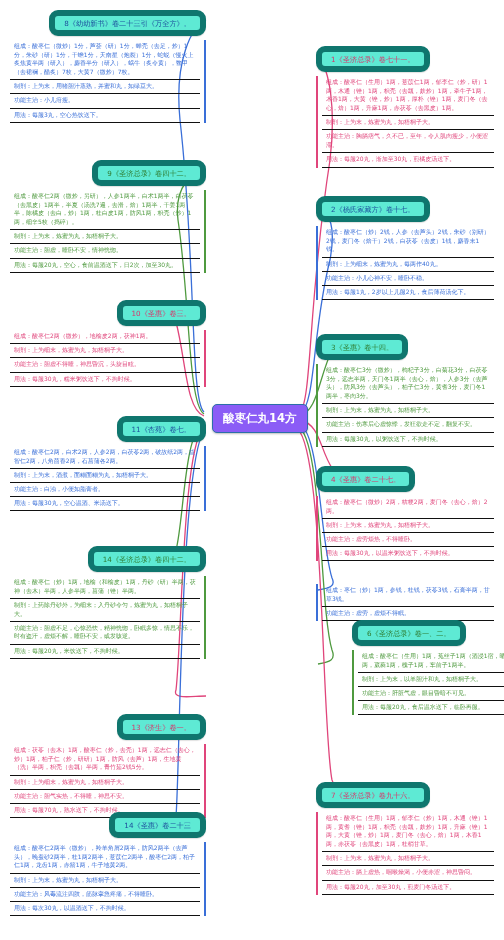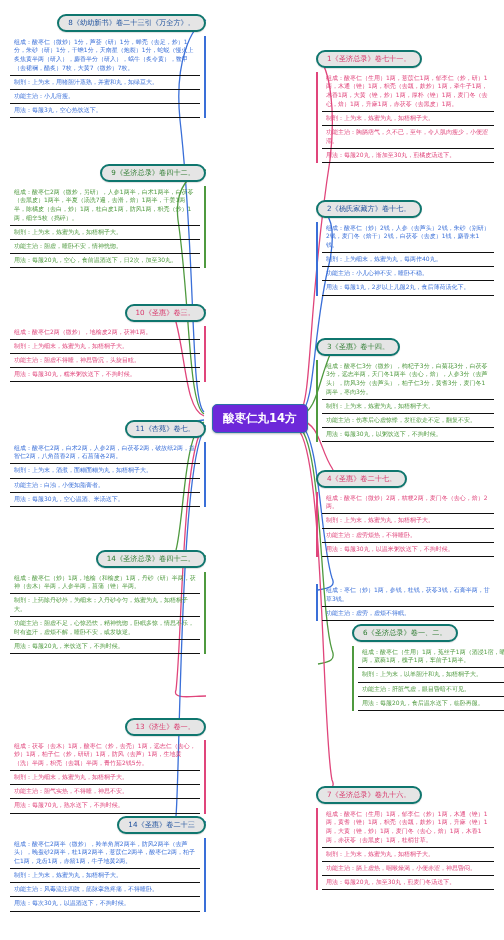--- a/index.html
+++ b/index.html
@@ -6,30 +6,30 @@
   body{
     width:504px;height:940px;position:relative;overflow:hidden;
     background:#ffffff;
     font-family:"DejaVu Sans","Liberation Sans",sans-serif;
   }
   #canvas{position:absolute;inset:0;width:504px;height:940px;}
   #links{position:absolute;left:0;top:0;width:504px;height:940px;pointer-events:none;}
 
   .center-node{
     position:absolute;z-index:30;
-    background:#6d28d9;border:1px solid #2c6fa8;border-radius:5px;
+    background:#8b5cf6;border:1px solid #2c6fa8;border-radius:5px;
     color:#ffffff;font-size:11.5px;font-weight:bold;
     padding:6px 10px;white-space:nowrap;
     box-shadow:0 1px 2px rgba(0,0,0,.25);
   }
 
   .branch{position:absolute;z-index:20;}
   .node-title{
     display:inline-block;
-    background:#e5e5e5;border:2px solid #0f766e;border-radius:9px;
+    background:#5eead4;border:6px solid #0f766e;border-radius:9px;
     font-size:7.2px;line-height:1.25;color:#222;
     padding:2.5px 9px;white-space:nowrap;
     box-shadow:0 1px 1px rgba(0,0,0,.12);
   }
   .node-title.t-pink{color:#d9356a;}
   .node-title.t-blue{color:#1c4f9c;}
   .node-title.t-green{color:#2f7d32;}
 
   .rows{position:relative;margin-top:4px;}
   .rows .spine{position:absolute;top:0;bottom:0;width:1.6px;}

